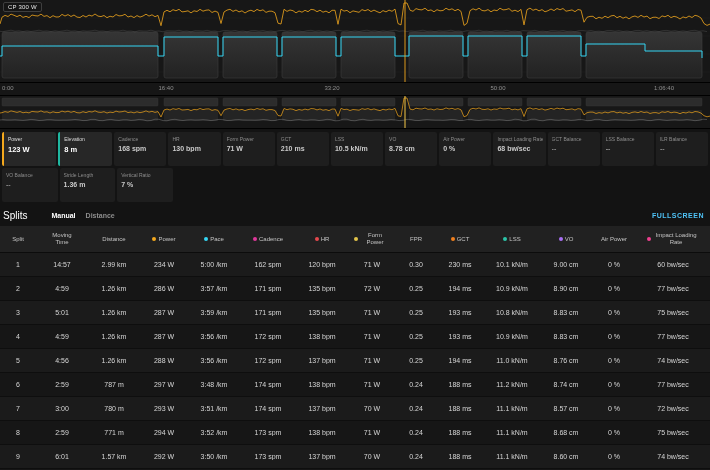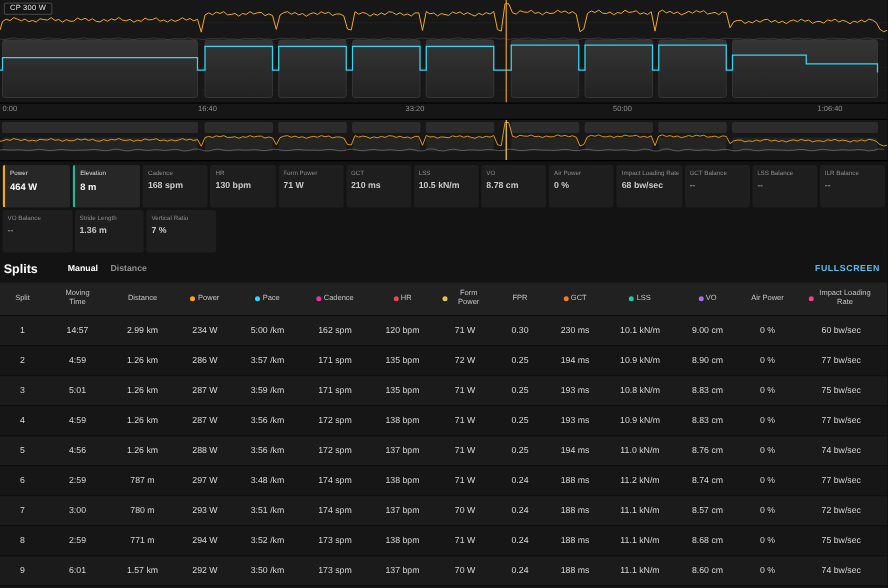--- a/index.html
+++ b/index.html
@@ -24,21 +24,21 @@
   .tile.accent{background:#272727;}
   .tile-label{font-size:5px;color:#8d8d8d;white-space:nowrap;overflow:hidden;}
   .tile.accent .tile-label{color:#dedede;}
   .tile-value{font-size:7px;font-weight:bold;color:#c9c9c9;margin-top:3px;white-space:nowrap;overflow:hidden;}
   .tile.accent .tile-value{color:#ffffff;font-size:7.5px;}
   .tile-value.dim{color:#8a8a8a;}
   .metric-row.row2 .tile{flex:0 0 48.6px;}
 
   
   .splits-header{display:flex;align-items:center;padding:6px 6px 5px 3px;background:#131313;}
-  .splits-title{font-size:10px;font-weight:bold;color:#fff;margin-right:24px;}
+  .splits-title{font-size:10px;font-weight:normal;color:#fff;margin-right:24px;}
   .tab{font-size:7px;font-weight:bold;color:#8d8d8d;margin-right:10px;cursor:pointer;}
   .tab.active{color:#fff;}
   .fullscreen{margin-left:auto;font-size:7px;font-weight:bold;color:#4fc3f7;
               letter-spacing:.5px;cursor:pointer;}
 
   
   .thead{display:flex;align-items:center;height:26px;background:#212121;
          border-bottom:1px solid #0c0c0c;}
   .th{display:flex;align-items:center;justify-content:center;height:100%;
       font-size:6px;color:#c4c4c4;text-align:center;line-height:1.15;
@@ -117,21 +117,21 @@
         <path d="M0,17 L2,16.7 L5,15.6 L8,16.3 L11,14.9 L14,15.6 L17,16.4 L20,15.5 L23,16.8 L26,16.2 L29,16.9 L32,15.4 L35,15.8 L38,16.0 L41,14.9 L44,16.2 L47,15.8 L50,17.0 L53,15.8 L56,16.6 L59,16.5 L62,15.1 L65,16.0 L68,15.2 L71,16.3 L74,15.4 L77,16.7 L80,16.9 L83,15.7 L86,16.6 L89,15.5 L92,16.0 L95,14.8 L98,16.1 L101,16.4 L104,15.7 L107,17.0 L110,16.1 L113,16.6 L116,15.1 L119,16.0 L122,15.7 L125,15.0 L128,16.6 L131,16.0 L134,16.9 L137,15.8 L140,16.7 L143,16.0 L146,14.9 L149,16.1 L152,15.3 L155,16.4 L158,15.6 L161,21.0 L164,14.0 L167,13.1 L170,14.0 L173,12.7 L176,13.4 L179,12.5 L182,14.0 L185,13.8 L188,13.4 L191,14.6 L194,13.4 L197,13.8 L200,12.5 L203,13.6 L206,13.0 L209,12.9 L212,14.4 L215,13.6 L218,14.3 L221,19.7 L224,14.1 L227,13.0 L230,12.5 L233,13.8 L236,12.9 L239,14.0 L242,13.4 L245,14.6 L248,13.6 L251,13.1 L254,13.8 L257,12.5 L260,13.4 L263,12.8 L266,14.3 L269,13.6 L272,13.6 L275,14.5 L278,19.5 L281,20.0 L284,12.5 L287,13.7 L290,12.9 L293,13.3 L296,14.6 L299,13.5 L302,14.2 L305,13.1 L308,13.9 L311,12.6 L314,12.8 L317,13.9 L320,13.0 L323,14.2 L326,13.6 L329,14.6 L332,13.1 L335,13.1 L338,20.2 L341,12.4 L344,13.6 L347,13.2 L350,14.5 L353,13.5 L356,13.8 L359,14.2 L362,12.7 L365,13.4 L368,12.6 L371,13.8 L374,12.9 L377,13.9 L380,14.6 L383,13.3 L386,14.0 L389,13.0 L392,13.7 L395,12.4 L398,19.8 L401,20.5 L404,2.0 L407,2.0 L410,13.1 L413,13.8 L416,12.2 L419,12.8 L422,13.0 L425,12.0 L428,13.4 L431,13.0 L434,14.0 L437,12.8 L440,13.5 L443,13.3 L446,11.9 L449,13.0 L452,12.3 L455,13.4 L458,12.6 L461,13.8 L464,20.8 L467,19.6 L470,13.4 L473,12.3 L476,13.0 L479,11.9 L482,13.3 L485,13.5 L488,12.8 L491,14.0 L494,13.0 L497,13.4 L500,12.0 L503,12.9 L506,12.8 L509,12.2 L512,13.8 L515,13.1 L518,13.9 L521,12.7 L524,20.5 L527,12.8 L530,11.9 L533,13.2 L536,12.5 L539,13.5 L542,12.8 L545,14.1 L548,13.4 L551,12.4 L554,13.3 L557,12.1 L560,12.9 L563,12.2 L566,13.7 L569,13.4 L572,12.9 L575,14.0 L578,12.7 L581,13.1 L584,18.9 L587,16.7 L590,16.1 L593,16.1 L596,17.5 L599,16.6 L602,17.2 L605,16.0 L608,16.9 L611,15.8 L614,15.6 L617,16.9 L620,16.1 L623,17.2 L626,16.5 L629,17.6 L632,16.4 L635,15.9 L638,16.7 L641,15.5 L644,16.5 L647,16.0 L650,17.5 L653,16.7 L656,16.6 L659,17.4 L662,15.8 L665,16.4 L668,15.5 L671,16.8 L674,16.1 L677,16.5 L680,17.7 L683,16.4 L686,17.0 L689,15.9 L692,16.8 L695,15.5 L698,15.9 L701,17.1 L704,19.7 L707,20.8 L710,20.1" fill="none" stroke="#f4a81d" stroke-width="0.7"></path>
         <path d="M0,24 L3,23.7 L7,24.0 L11,24.0 L15,23.8 L19,24.1 L23,24.4 L27,24.0 L31,23.4 L35,23.8 L39,24.5 L43,24.3 L47,23.7 L51,23.7 L55,24.1 L59,24.2 L63,24.1 L67,24.1 L71,23.9 L75,23.5 L79,23.9 L83,24.6 L87,24.4 L91,23.4 L95,23.4 L99,24.5 L103,24.7 L107,23.8 L111,23.4 L115,24.1 L119,24.4 L123,23.8 L127,23.8 L131,24.4 L135,24.1 L139,23.4 L143,23.8 L147,24.8 L151,24.5 L155,23.2 L159,23.3 L163,24.6 L167,24.8 L171,23.7 L175,23.3 L179,24.1 L183,24.5 L187,24.0 L191,23.8 L195,24.1 L199,24.0 L203,23.7 L207,24.0 L211,24.6 L215,24.1 L219,23.4 L223,23.7 L227,24.5 L231,24.4 L235,23.8 L239,23.6 L243,24.0 L247,24.1 L251,24.1 L255,24.2 L259,24.0 L263,23.5 L267,23.8 L271,24.6 L275,24.5 L279,23.5 L283,23.3 L287,24.3 L291,24.6 L295,23.9 L299,23.5 L303,24.1 L307,24.2 L311,23.8 L315,23.9 L319,24.5 L323,24.1 L327,23.3 L331,23.7 L335,24.8 L339,24.6 L343,23.2 L347,23.2 L351,24.5 L355,24.8 L359,23.8 L363,23.3 L367,24.1 L371,24.4 L375,23.9 L379,23.9 L383,24.2 L387,24.0 L391,23.5 L395,23.9 L399,24.6 L403,24.3 L407,23.4 L411,23.5 L415,24.4 L419,24.5 L423,23.9 L427,23.6 L431,23.9 L435,24.1 L439,24.1 L443,24.3 L447,24.0 L451,23.5 L455,23.7 L459,24.5 L463,24.5 L467,23.6 L471,23.4 L475,24.2 L479,24.5 L483,24.0 L487,23.7 L491,24.1 L495,24.1 L499,23.7 L503,24.0 L507,24.6 L511,24.2 L515,23.2 L519,23.6 L523,24.8 L527,24.7 L531,23.3 L535,23.2 L539,24.4 L543,24.8 L547,23.8 L551,23.4 L555,24.1 L559,24.3 L563,23.8 L567,23.9 L571,24.4 L575,24.1 L579,23.4 L583,23.8 L587,24.7 L591,24.5 L595,23.4 L599,23.4 L603,24.3 L607,24.6 L611,24.0 L615,23.7 L619,23.9 L623,24.0 L627,24.1 L631,24.3 L635,24.1 L639,23.6 L643,23.6 L647,24.4 L651,24.6 L655,23.8 L659,23.4 L663,24.0 L667,24.4 L671,24.0 L675,23.8 L679,24.1 L683,24.0 L687,23.6 L691,24.0 L695,24.7 L699,24.2 L703,23.2 L707,23.5" fill="none" stroke="#bdbdbd" stroke-width="0.5" opacity="0.6"></path>
         <line x1="405" y1="0" x2="405" y2="32" stroke="#f7c948" stroke-width="1"></line>
       </svg>
   </div>
 
   <div class="metrics">
     <div class="metric-row" id="tiles-row1">
         <div class="tile accent" style="border-left: 2px solid rgb(244, 168, 29);">
           <div class="tile-label">Power</div>
-          <div class="tile-value">464 W</div>
+          <div class="tile-value">123 W</div>
         </div>
         <div class="tile accent" style="border-left: 2px solid rgb(31, 183, 160);">
           <div class="tile-label">Elevation</div>
           <div class="tile-value">8 m</div>
         </div>
         <div class="tile">
           <div class="tile-label">Cadence</div>
           <div class="tile-value">168 spm</div>
         </div>
         <div class="tile">

